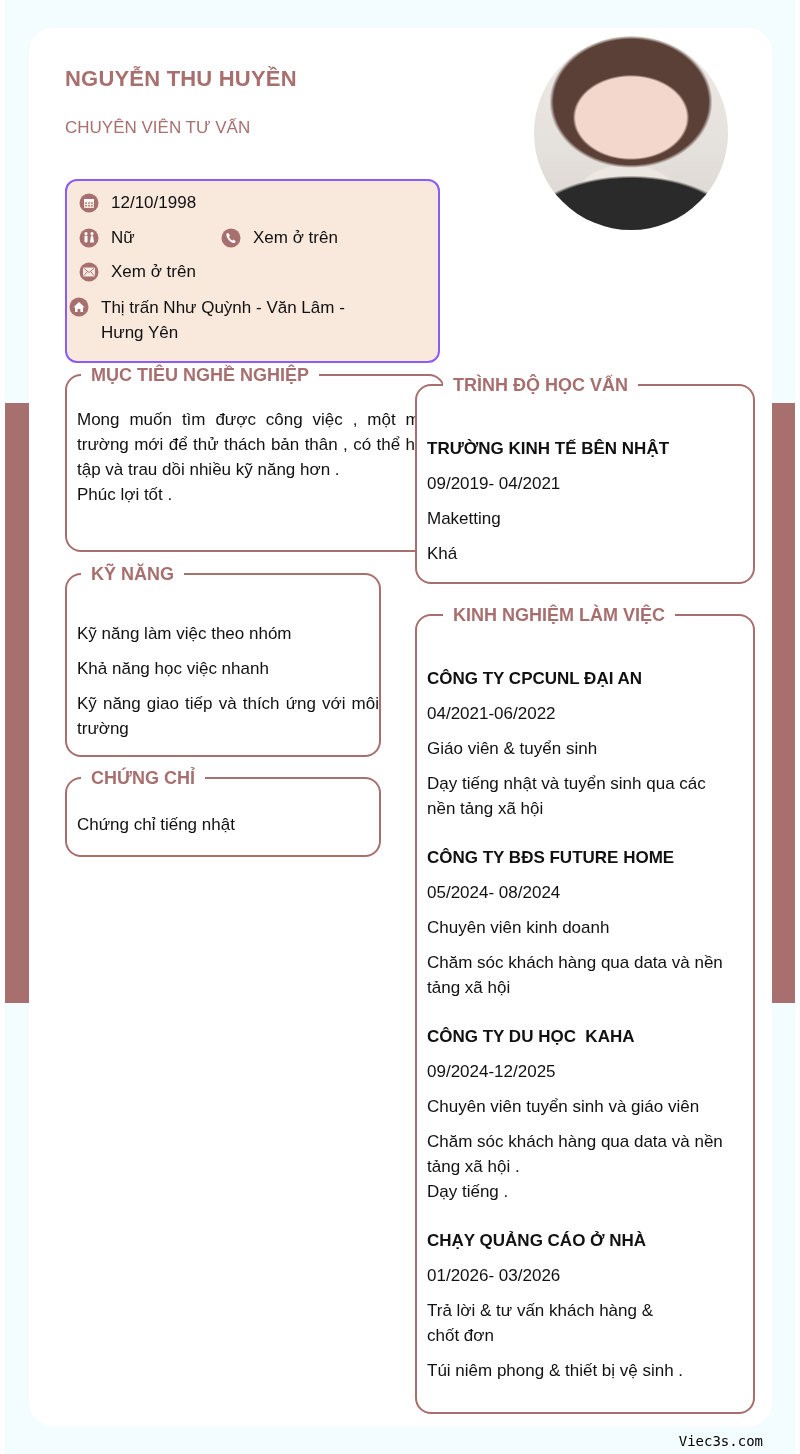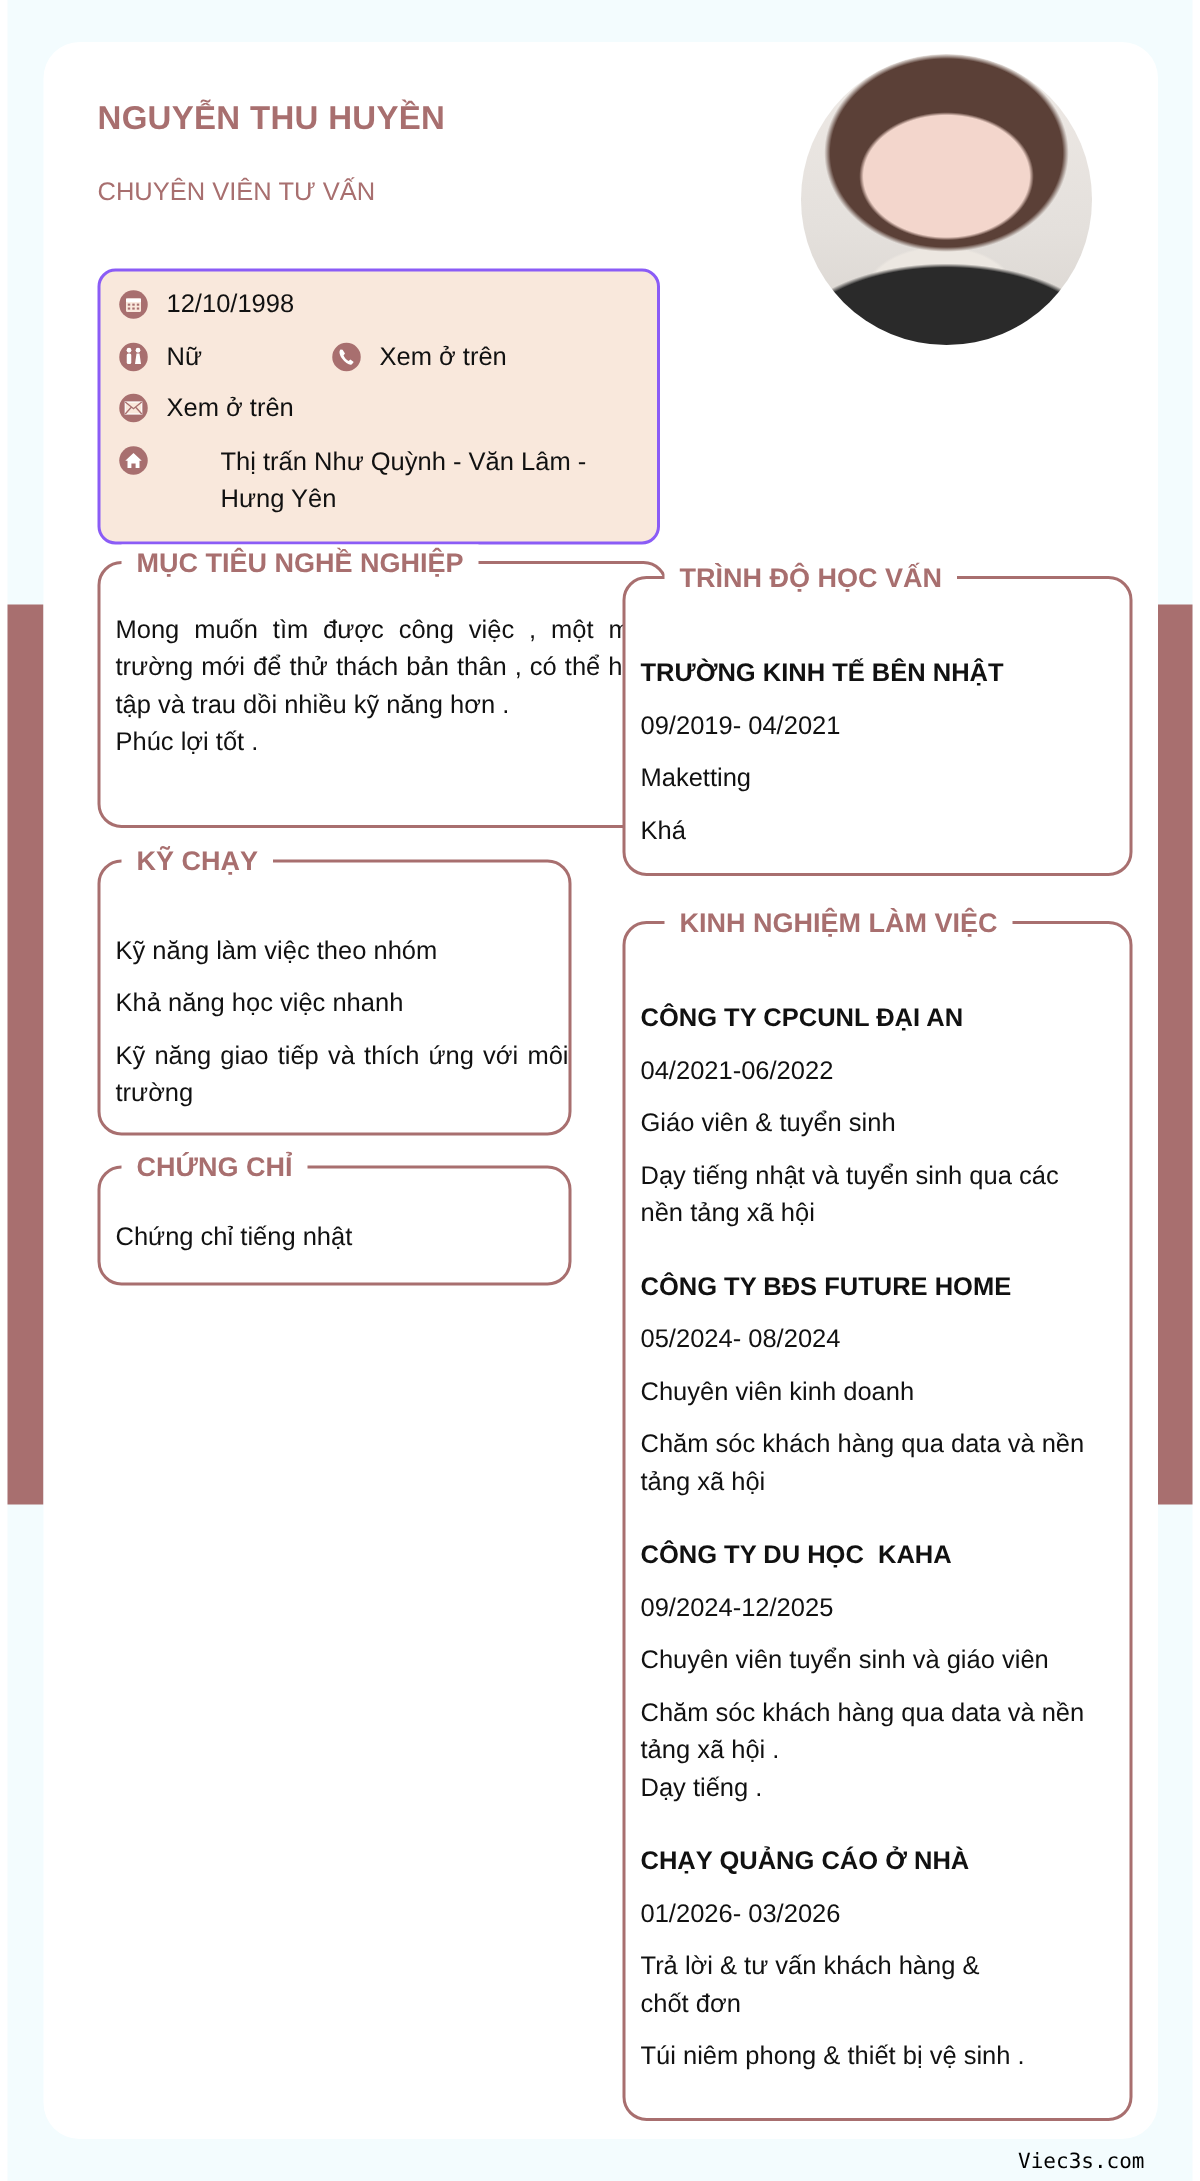--- a/index.html
+++ b/index.html
@@ -101,41 +101,41 @@
     <span class="ic">
       <svg viewBox="0 0 20 20">
           <circle cx="10" cy="10" r="9.5" fill="#a86f6f"></circle>
           <rect x="4.5" y="6" width="11" height="8" fill="#f9e8dc" stroke="#fff" stroke-width="0.8"></rect>
           <path d="M4.5 6 L10 10.5 L15.5 6 M4.5 14 L8.5 9.5 M15.5 14 L11.5 9.5" stroke="#a86f6f" stroke-width="0.9" fill="none"></path>
         </svg>
     </span>
     <span>Xem ở trên</span>
   </div>
 
-  <div class="info-row addr" style="left:12px; top:114px;gap:36px;">
+  <div class="info-row addr" style="left:2px; top:114px;">
     <span class="ic" style="margin-top:2px;">
       <svg viewBox="0 0 20 20">
           <circle cx="10" cy="10" r="9.5" fill="#a86f6f"></circle>
           <path d="M4.5 10.2 L10 5 L15.5 10.2 L14 10.2 L14 15 L11.4 15 L11.4 12 L8.6 12 L8.6 15 L6 15 L6 10.2 Z" fill="#fff"></path>
         </svg>
     </span>
     <span>Thị trấn Như Quỳnh - Văn Lâm - Hưng Yên</span>
   </div>
 </div>
 
 <div class="section" style="left:65px; top:374px; width:380px; height:178px;">
   <div class="legend">MỤC TIÊU NGHỀ NGHIỆP</div>
   <div class="body justify" style="top:31px;">
     <div>Mong muốn tìm được công việc , một môi trường mới để thử thách bản thân , có thể học tập và trau dồi nhiều kỹ năng hơn .</div>
     <div>Phúc lợi tốt .</div>
   </div>
 </div>
 
 <div class="section" style="left:65px; top:573px; width:316px; height:184px;">
-  <div class="legend">KỸ CHẠY</div>
+  <div class="legend">KỸ NĂNG</div>
   <div class="body" style="top:46px; right:0;">
     <div class="item">Kỹ năng làm việc theo nhóm</div>
     <div class="item">Khả năng học việc nhanh</div>
     <div class="item" style="text-align:justify;">Kỹ năng giao tiếp và thích ứng với môi trường</div>
   </div>
 </div>
 
 <div class="section" style="left:65px; top:777px; width:316px; height:80px;">
   <div class="legend">CHỨNG CHỈ</div>
   <div class="body" style="top:33px;">

